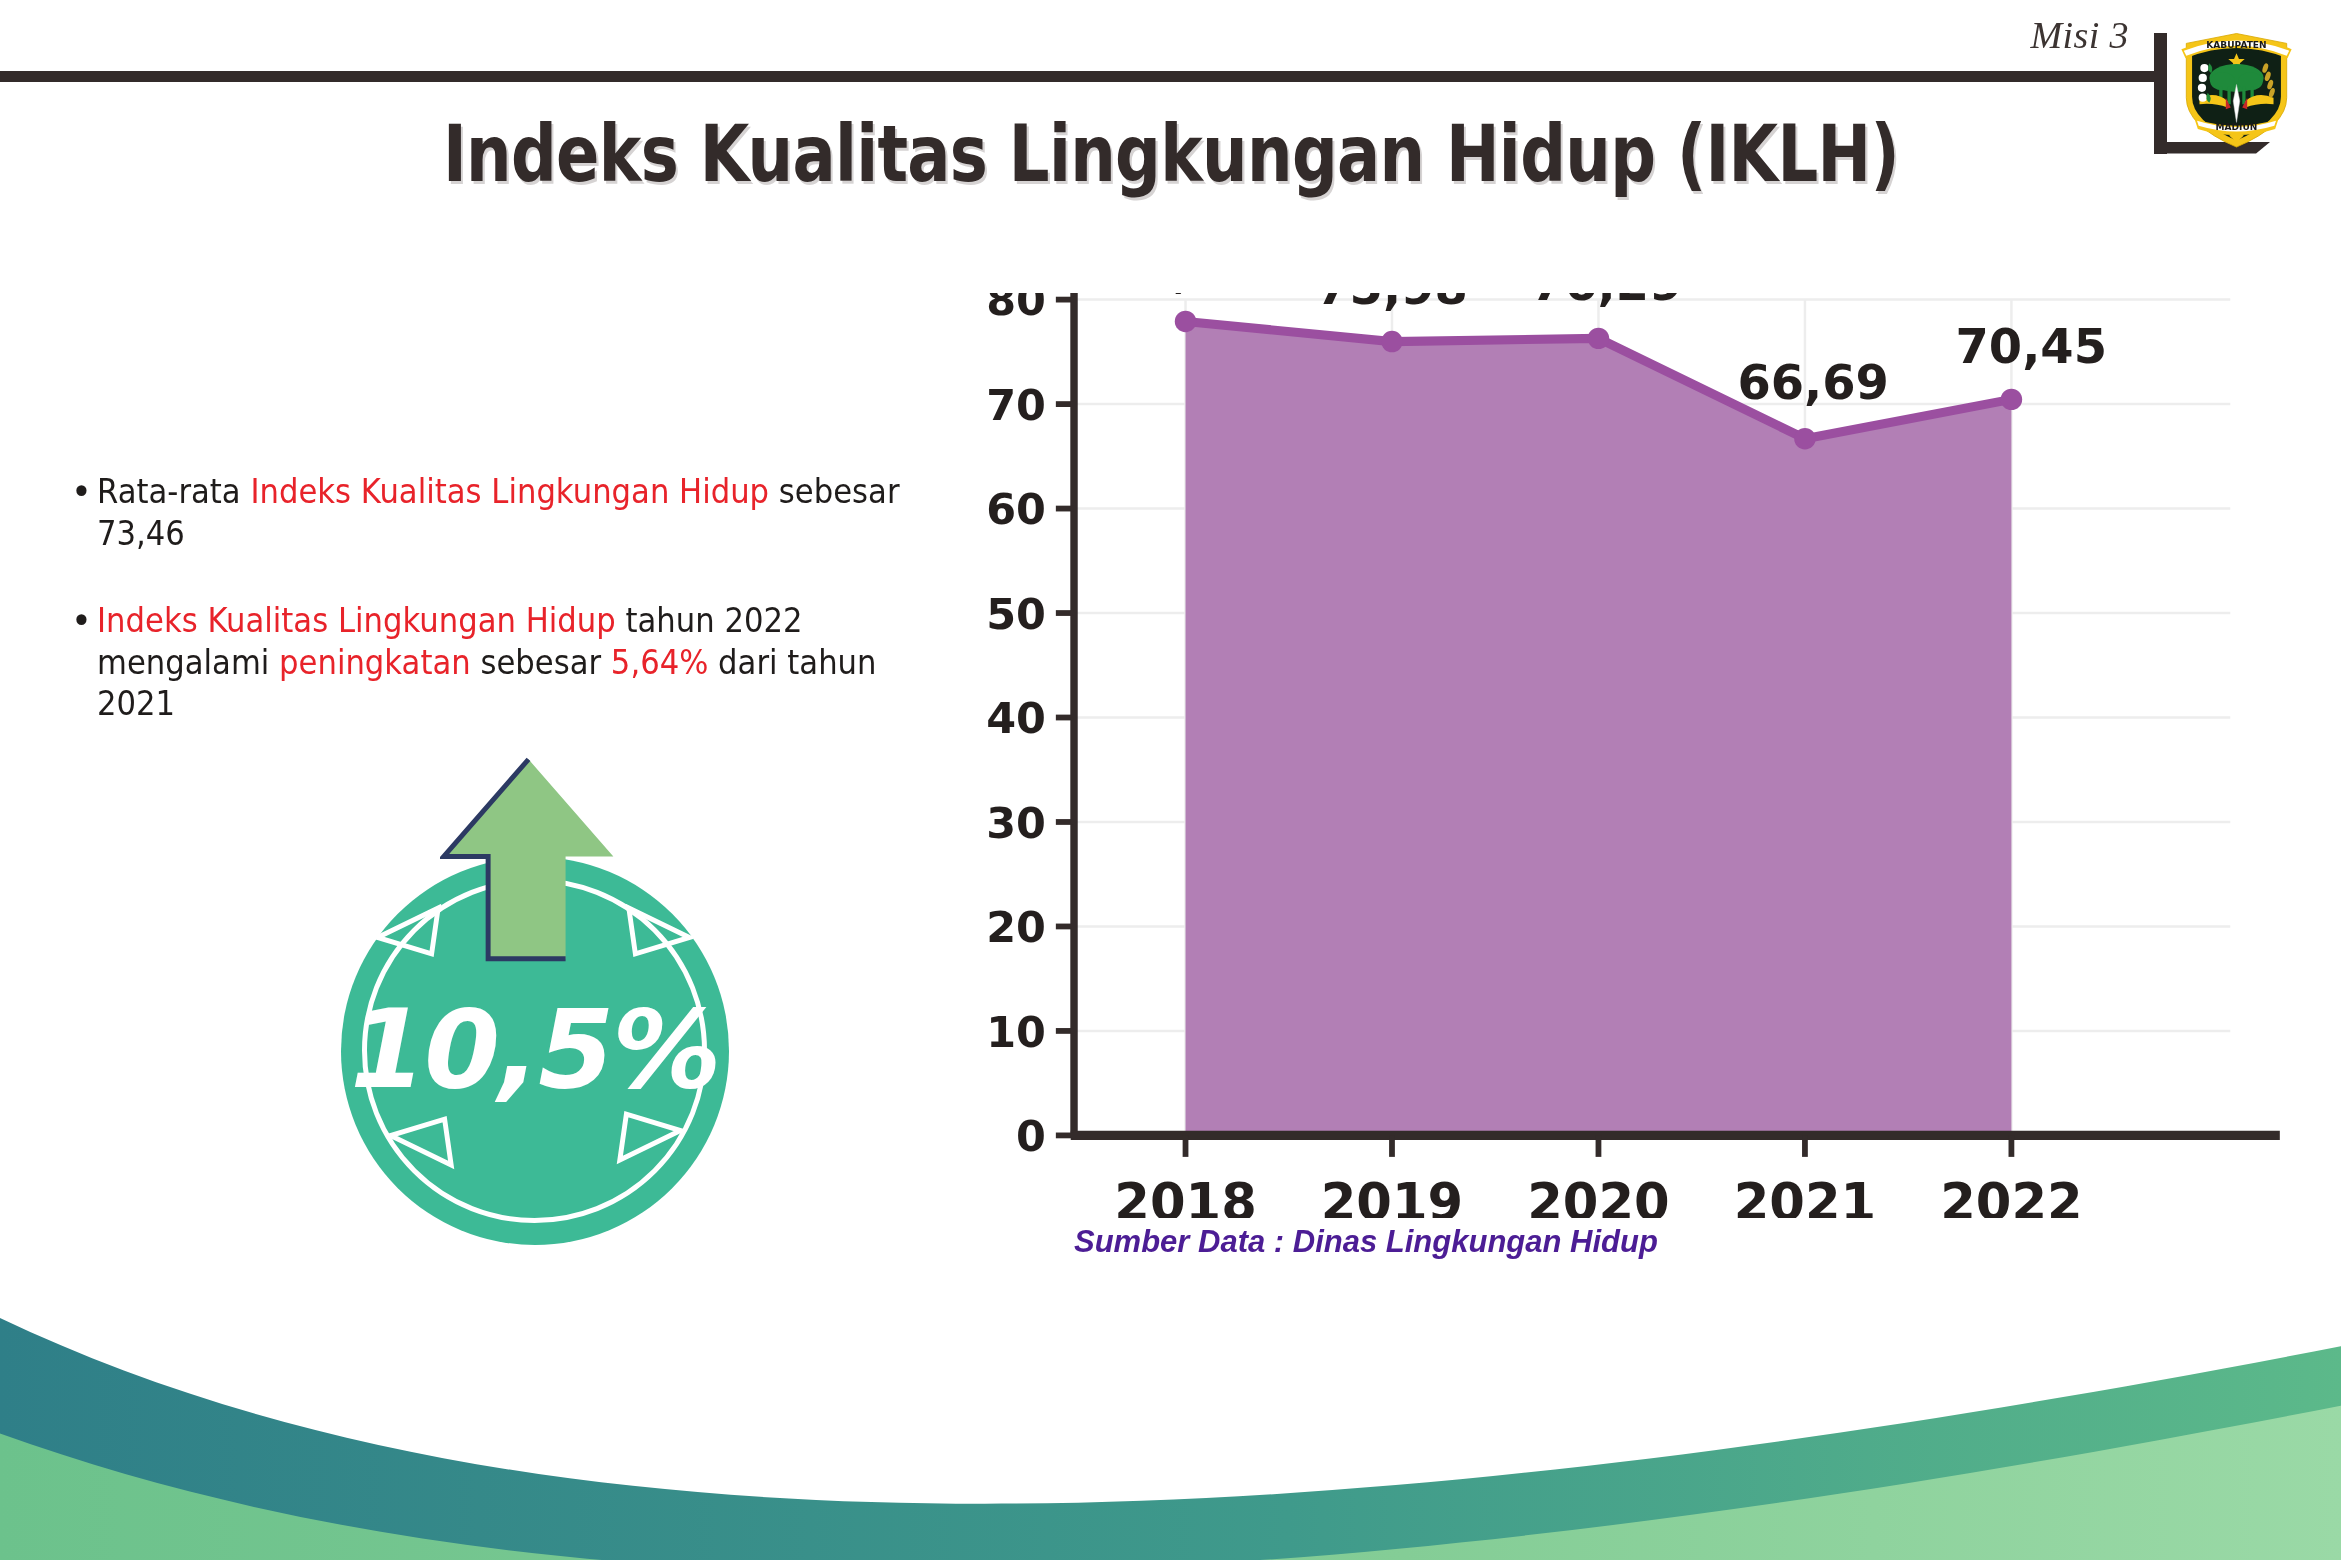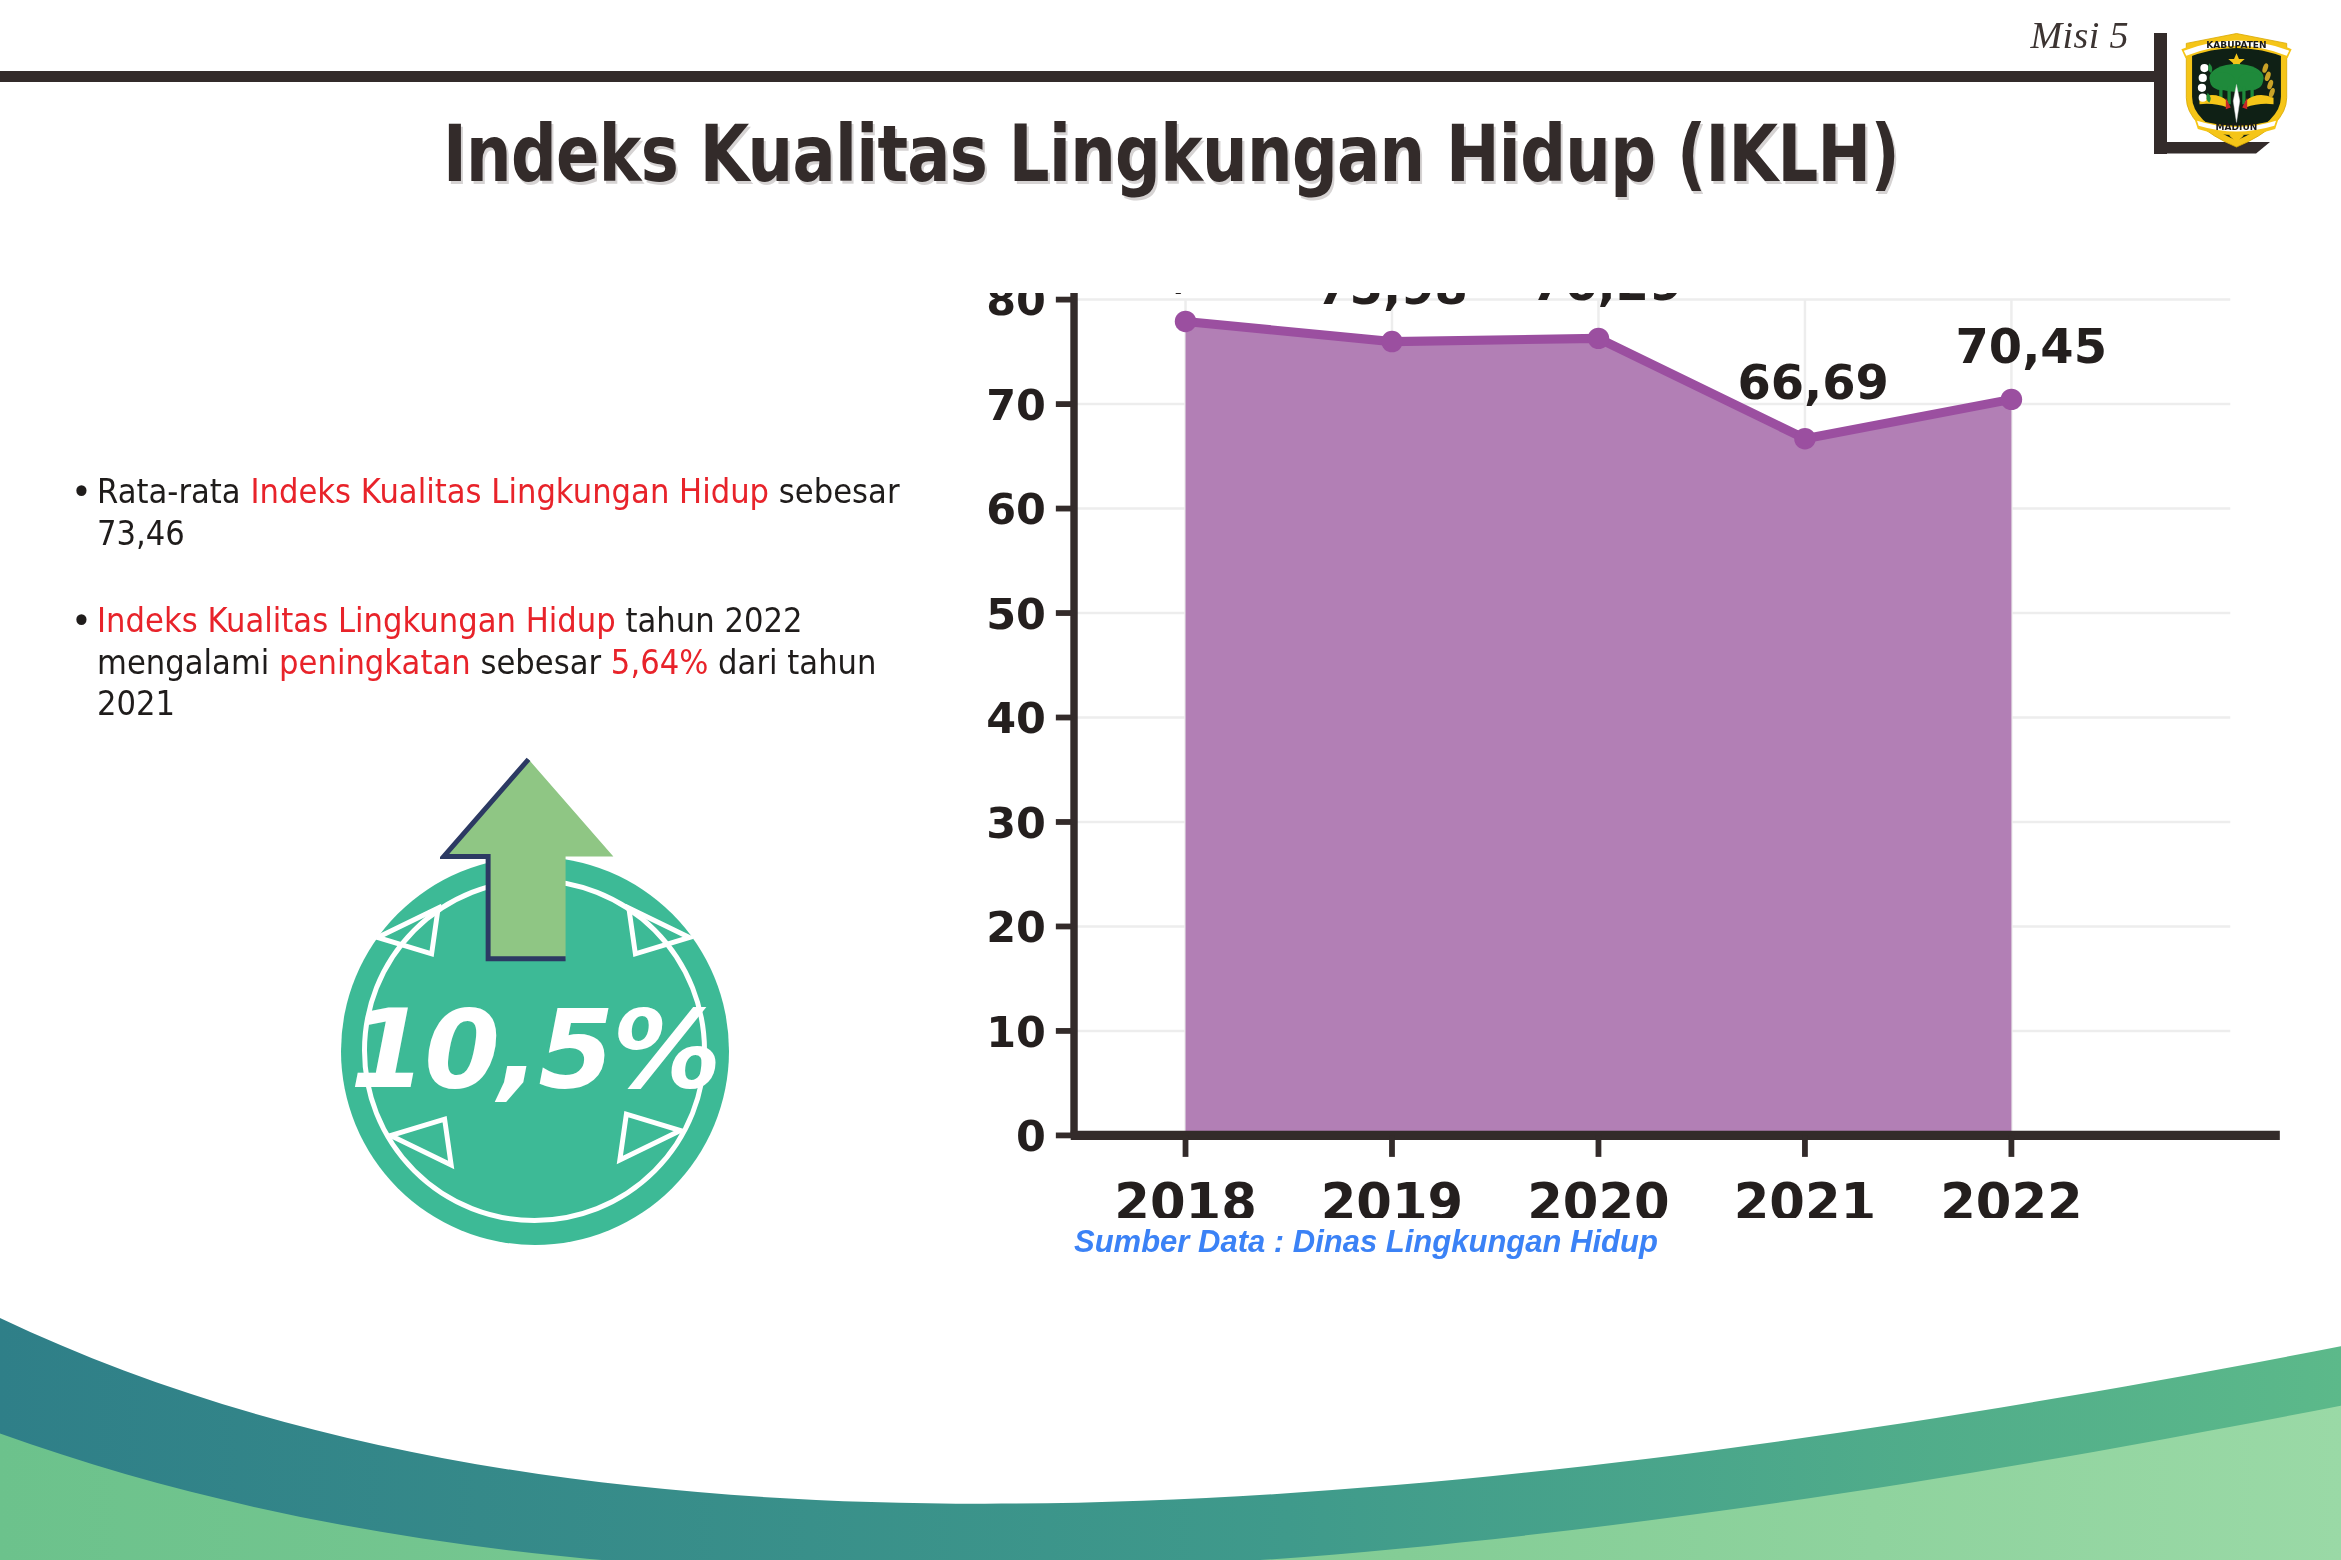--- a/index.html
+++ b/index.html
@@ -198,21 +198,21 @@
     text-anchor: middle;
   }
   #chart-source {
     position: absolute;
     left: 1074px;
     top: 1224px;
     font-family: "Liberation Sans", sans-serif;
     font-weight: bold;
     font-style: italic;
     font-size: 31px;
-    color: #3b82f6;
+    color: #4c1d95;
   }
 
   
   #footer {
     position: absolute;
     left: 0;
     bottom: 0;
     width: 2342px;
     height: 273px;
   }
@@ -220,21 +220,21 @@
 </style>
 </head>
 <body>
 
 <div id="slide">
 
   <div id="header-rule"></div>
   <div id="header-bracket-v"></div>
   <div id="header-bracket-h"></div>
 
-  <div id="misi-label">Misi 5</div>
+  <div id="misi-label">Misi 3</div>
 
   <svg id="emblem" viewBox="0 0 142 158">
 
     <path d="M10 26 L71 14 L132 26 L132 92 Q132 126 71 152 Q10 126 10 92 Z" fill="#f5c518" stroke="#d9a800" stroke-width="1"></path>
     <path d="M17 32 L71 21 L125 32 L125 91 Q125 121 71 144 Q17 121 17 91 Z" fill="#0f2015"></path>
 
     <path d="M4 33 Q71 6 138 33 L133 44 Q71 19 9 44 Z" fill="#f5c518"></path>
     <path d="M7 35 Q71 10 135 35 L132 41 Q71 17 10 41 Z" fill="#ffffff"></path>
     <text x="71" y="31" text-anchor="middle" font-family="DejaVu Sans, sans-serif" font-size="11" font-weight="bold" fill="#1a1a1a">KABUPATEN</text>
 

